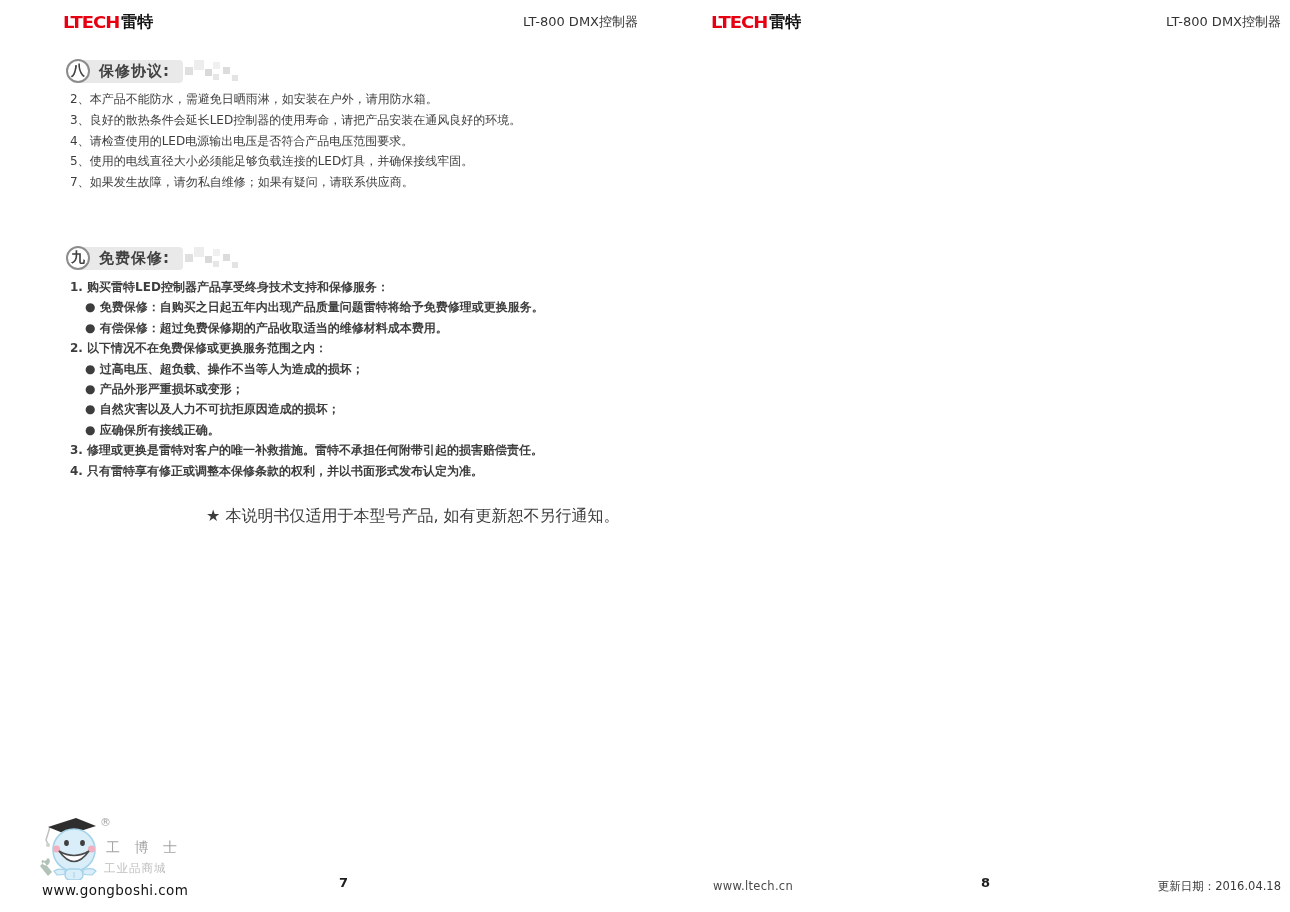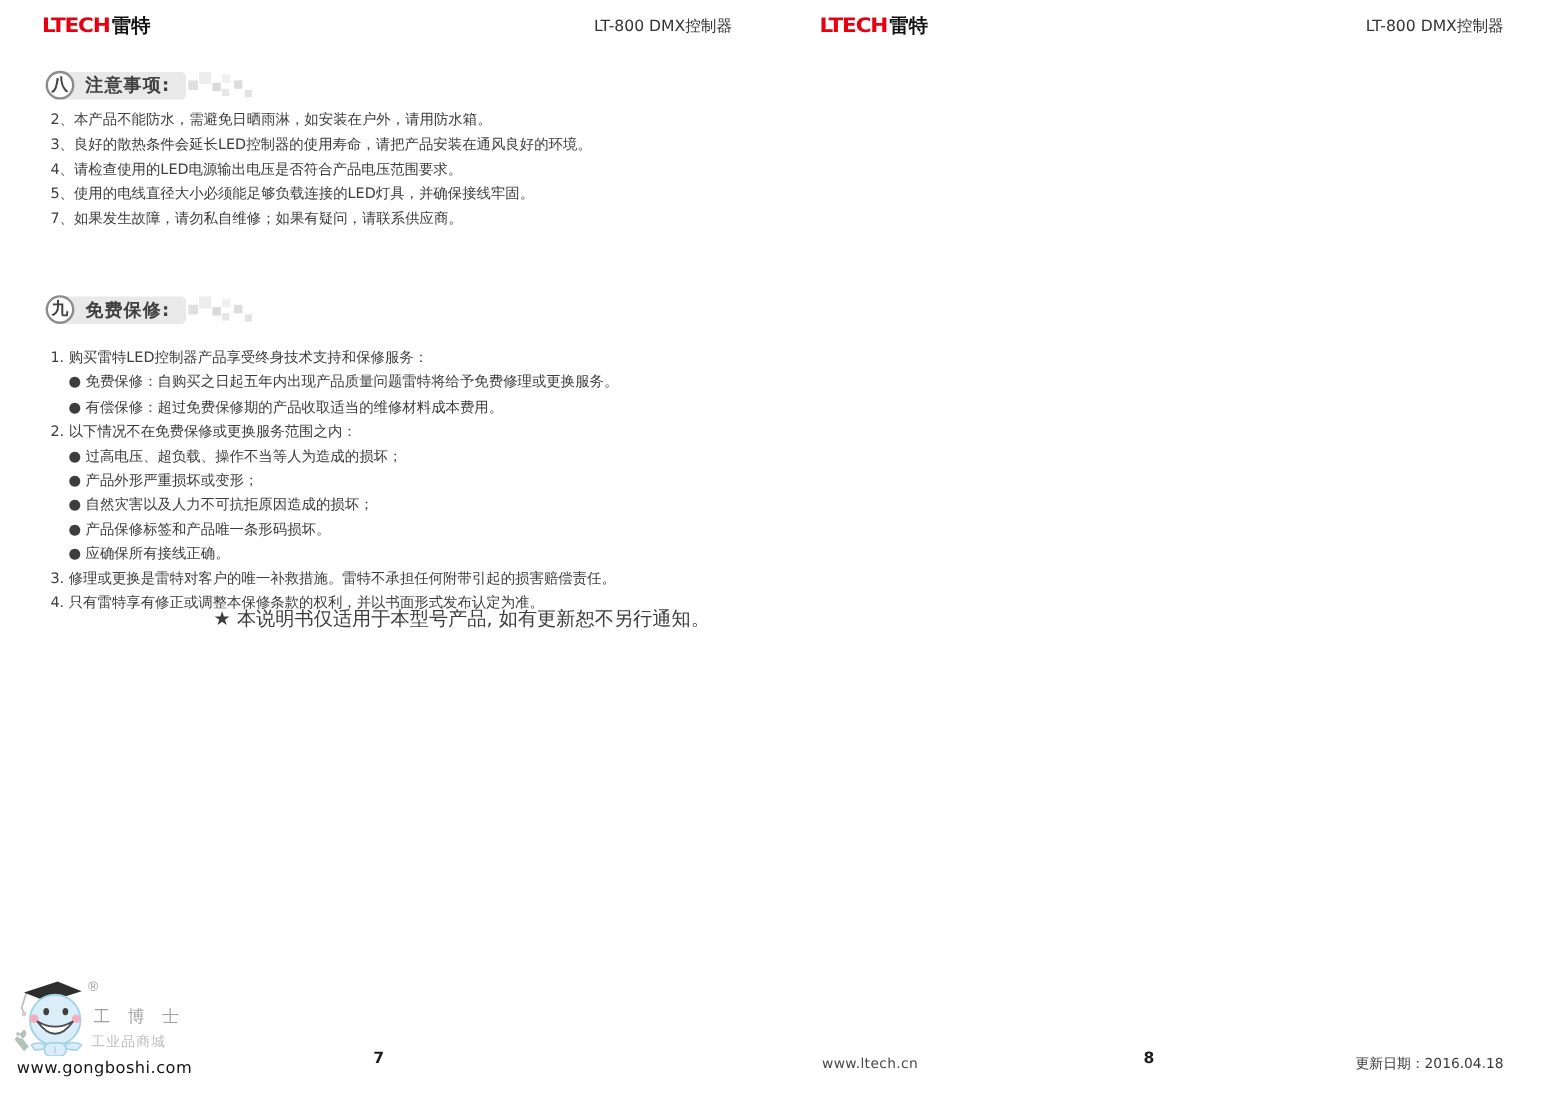--- a/index.html
+++ b/index.html
@@ -10,21 +10,21 @@
     --badge-text:#404040;
     --watermark-blue:#D6EDF8;
     --watermark-gray:#B5B5B5;
   }
   *{margin:0;padding:0;box-sizing:border-box;}
   html,body{background:#fff;}
   .sheet{
     position:relative;width:1290px;height:912px;background:#ffffff;overflow:hidden;
     font-family:"DejaVu Sans","Liberation Sans",sans-serif;color:var(--text-dark);
   }
-  .page{position:absolute;top:0;width:645px;height:912px;}
+  .page{position:absolute;top:0;width:645px;height:912px;margin-left:28px;}
   .page-left{left:0;}
   .page-right{left:645px;}
 
   
   .page-header{position:absolute;top:13px;display:flex;justify-content:space-between;align-items:center;}
   .page-left .page-header{left:35px;right:35px;}
   .page-right .page-header{left:38px;right:37px;}
   .brand-logo{display:flex;align-items:center;line-height:1;}
   .logo-en{color:var(--brand-red);font-weight:800;font-size:18px;letter-spacing:-1px;transform:scaleY(.92);}
   .logo-cn{color:#111;font-weight:700;font-size:16px;margin-left:2px;text-align:right;}
@@ -43,21 +43,21 @@
     background:#fff;border:2px solid var(--badge-border);
     display:flex;align-items:center;justify-content:center;
     font-size:14px;font-weight:700;color:var(--badge-text);
   }
   .pixel-deco{position:relative;width:60px;height:24px;margin-left:2px;}
   .px{position:absolute;display:block;}
 
   
   .text-block{position:absolute;left:42px;right:20px;font-size:12px;color:var(--text-dark);}
   .notice-list{top:89px;line-height:20.8px;}
-  .warranty-list{top:288px;line-height:20.4px;}
+  .warranty-list{top:277px;line-height:20.4px;font-weight:bold;}
   .t-line{white-space:nowrap;}
   .t-line.indent{padding-left:15px;}
   .doc-note{position:absolute;left:178px;top:506px;font-size:16px;line-height:20px;color:var(--text-dark);white-space:nowrap;}
 
   
   .page-num{position:absolute;top:875px;font-size:13px;font-weight:700;color:#1d1d1d;}
   .page-left .page-num{left:311px;}
   .page-right .page-num{left:308px;}
   .footer-site{position:absolute;left:40px;top:879px;font-size:11.5px;color:#4a4a4a;letter-spacing:.3px;}
   .footer-date{position:absolute;right:37px;top:879px;font-size:11.5px;color:#3a3a3a;}
@@ -77,21 +77,21 @@
       <div class="brand-logo">
         <span class="logo-en">LTECH</span>
         <span class="logo-cn">雷特</span>
       </div>
       <div class="doc-title">LT-800 DMX控制器</div>
     </div>
 
     <div class="section-badge" style="top:59px;">
       <div class="badge-pill">
         <span class="badge-circle">八</span>
-        <span class="badge-title">注意事项:</span>
+        <span class="badge-title">保修协议:</span>
       </div>
       <span class="pixel-deco">
         <span class="px" style="left:0;top:8px;width:8px;height:8px;background:#dfdfdf"></span>
         <span class="px" style="left:9px;top:1px;width:10px;height:10px;background:#ededed"></span>
         <span class="px" style="left:20px;top:10px;width:7px;height:7px;background:#d9d9d9"></span>
         <span class="px" style="left:28px;top:3px;width:7px;height:7px;background:#f0f0f0"></span>
         <span class="px" style="left:28px;top:15px;width:6px;height:6px;background:#e6e6e6"></span>
         <span class="px" style="left:38px;top:8px;width:7px;height:7px;background:#dcdcdc"></span>
         <span class="px" style="left:47px;top:16px;width:6px;height:6px;background:#e3e3e3"></span>
       </span>
@@ -122,21 +122,20 @@
     </div>
 
     <div class="text-block warranty-list">
       <div class="t-line">1. 购买雷特LED控制器产品享受终身技术支持和保修服务：</div>
       <div class="t-line indent">● 免费保修：自购买之日起五年内出现产品质量问题雷特将给予免费修理或更换服务。</div>
       <div class="t-line indent">● 有偿保修：超过免费保修期的产品收取适当的维修材料成本费用。</div>
       <div class="t-line">2. 以下情况不在免费保修或更换服务范围之内：</div>
       <div class="t-line indent">● 过高电压、超负载、操作不当等人为造成的损坏；</div>
       <div class="t-line indent">● 产品外形严重损坏或变形；</div>
       <div class="t-line indent">● 自然灾害以及人力不可抗拒原因造成的损坏；</div>
-      <div class="t-line indent">● 产品保修标签和产品唯一条形码损坏。</div>
       <div class="t-line indent">● 应确保所有接线正确。</div>
       <div class="t-line">3. 修理或更换是雷特对客户的唯一补救措施。雷特不承担任何附带引起的损害赔偿责任。</div>
       <div class="t-line">4. 只有雷特享有修正或调整本保修条款的权利，并以书面形式发布认定为准。</div>
     </div>
 
     <div class="doc-note">★ 本说明书仅适用于本型号产品, 如有更新恕不另行通知。</div>
 
     <div class="page-num">7</div>
 
     <div class="watermark">

